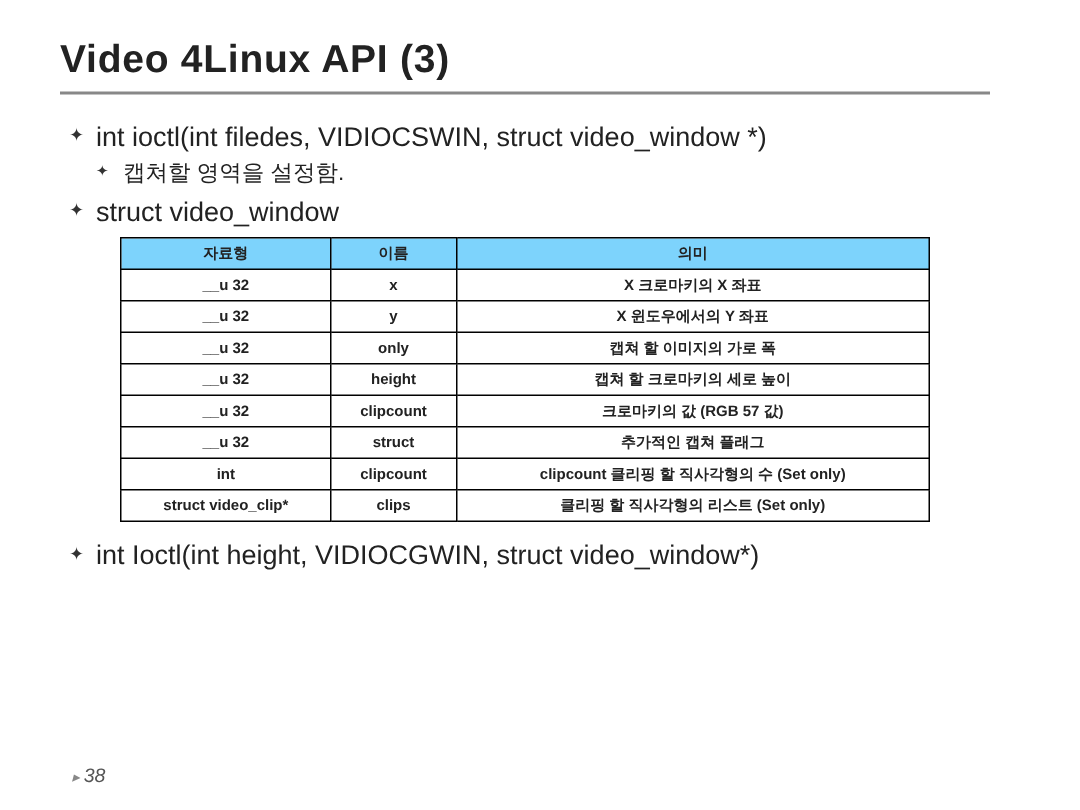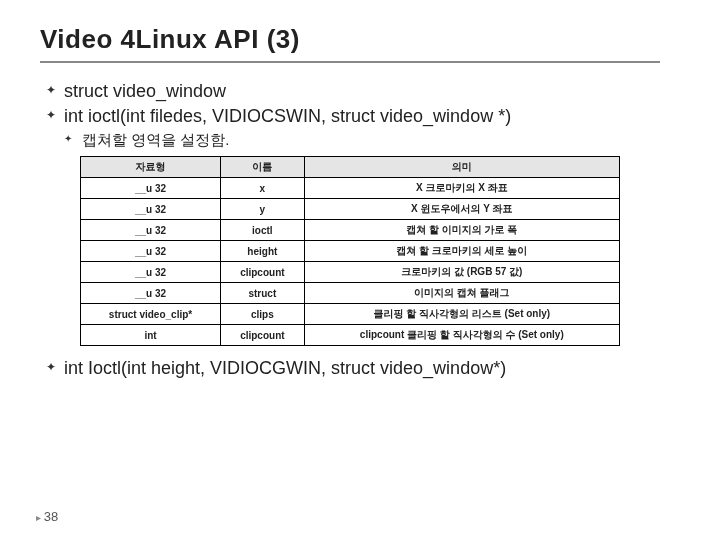--- a/index.html
+++ b/index.html
@@ -8,39 +8,39 @@
   .title { font-size: 26px; font-weight: bold; border-bottom: 2px solid #888; padding-bottom: 6px; margin-bottom: 18px; letter-spacing: 0.5px; }
   ul.body { list-style: none; padding-left: 6px; }
   ul.body > li.lvl1 { font-size: 18px; margin-bottom: 4px; position: relative; padding-left: 18px; }
   ul.body > li.lvl1::before { content: "✦"; position: absolute; left: 0; top: 2px; font-size: 12px; color: #333; }
   ul.sub { list-style: none; margin: 4px 0 6px 0; }
   ul.sub > li { font-size: 15px; padding-left: 18px; position: relative; }
   ul.sub > li::before { content: "✦"; position: absolute; left: 0; top: 2px; font-size: 10px; color: #333; }
   .table-wrap { display: flex; justify-content: center; margin: 6px 0 12px 0; }
   table { border-collapse: collapse; width: 540px; }
   th, td { border: 1px solid #000; font-size: 10px; padding: 3px 6px; text-align: center; font-weight: bold; }
-  th { background: #e5e5e5; }
-  .page-num { position: absolute; left: 36px; bottom: 16px; font-size: 13px; color: #555; }
+  th { background: #7dd3fc; }
+  .page-num { position: absolute; left: 48px; bottom: 16px; font-size: 13px; color: #555; font-style: italic; }
   .page-num::before { content: "▸ "; color: #888; font-size: 10px; }
 </style>
 </head>
 <body>
 
 <div class="slide">
   <h1 class="title">Video 4Linux API (3)</h1>
 
   <ul class="body">
     <li class="lvl1">
-      <span>struct video_window</span>
-    </li>
-    <li class="lvl1">
       <span>int ioctl(int filedes, VIDIOCSWIN, struct video_window *)</span>
       <ul class="sub">
         <li>캡쳐할 영역을 설정함.</li>
       </ul>
+    </li>
+    <li class="lvl1">
+      <span>struct video_window</span>
     </li>
   </ul>
 
   <div class="table-wrap">
     <table>
       <thead>
         <tr>
           <th>자료형</th>
           <th>이름</th>
           <th>의미</th>
@@ -52,47 +52,47 @@
             <td>x</td>
             <td>X 크로마키의 X 좌표</td>
           </tr>
         <tr>
             <td>__u 32</td>
             <td>y</td>
             <td>X 윈도우에서의 Y 좌표</td>
           </tr>
         <tr>
             <td>__u 32</td>
-            <td>ioctl</td>
+            <td>only</td>
             <td>캡쳐 할 이미지의 가로 폭</td>
           </tr>
         <tr>
             <td>__u 32</td>
             <td>height</td>
             <td>캡쳐 할 크로마키의 세로 높이</td>
           </tr>
         <tr>
             <td>__u 32</td>
             <td>clipcount</td>
             <td>크로마키의 값 (RGB 57 값)</td>
           </tr>
         <tr>
             <td>__u 32</td>
             <td>struct</td>
-            <td>이미지의 캡쳐 플래그</td>
+            <td>추가적인 캡쳐 플래그</td>
+          </tr>
+        <tr>
+            <td>int</td>
+            <td>clipcount</td>
+            <td>clipcount 클리핑 할 직사각형의 수 (Set only)</td>
           </tr>
         <tr>
             <td>struct video_clip*</td>
             <td>clips</td>
             <td>클리핑 할 직사각형의 리스트 (Set only)</td>
-          </tr>
-        <tr>
-            <td>int</td>
-            <td>clipcount</td>
-            <td>clipcount 클리핑 할 직사각형의 수 (Set only)</td>
           </tr>
       </tbody>
     </table>
   </div>
 
   <ul class="body">
     <li class="lvl1">
       <span>int Ioctl(int height, VIDIOCGWIN, struct video_window*)</span>
     </li>
   </ul>

